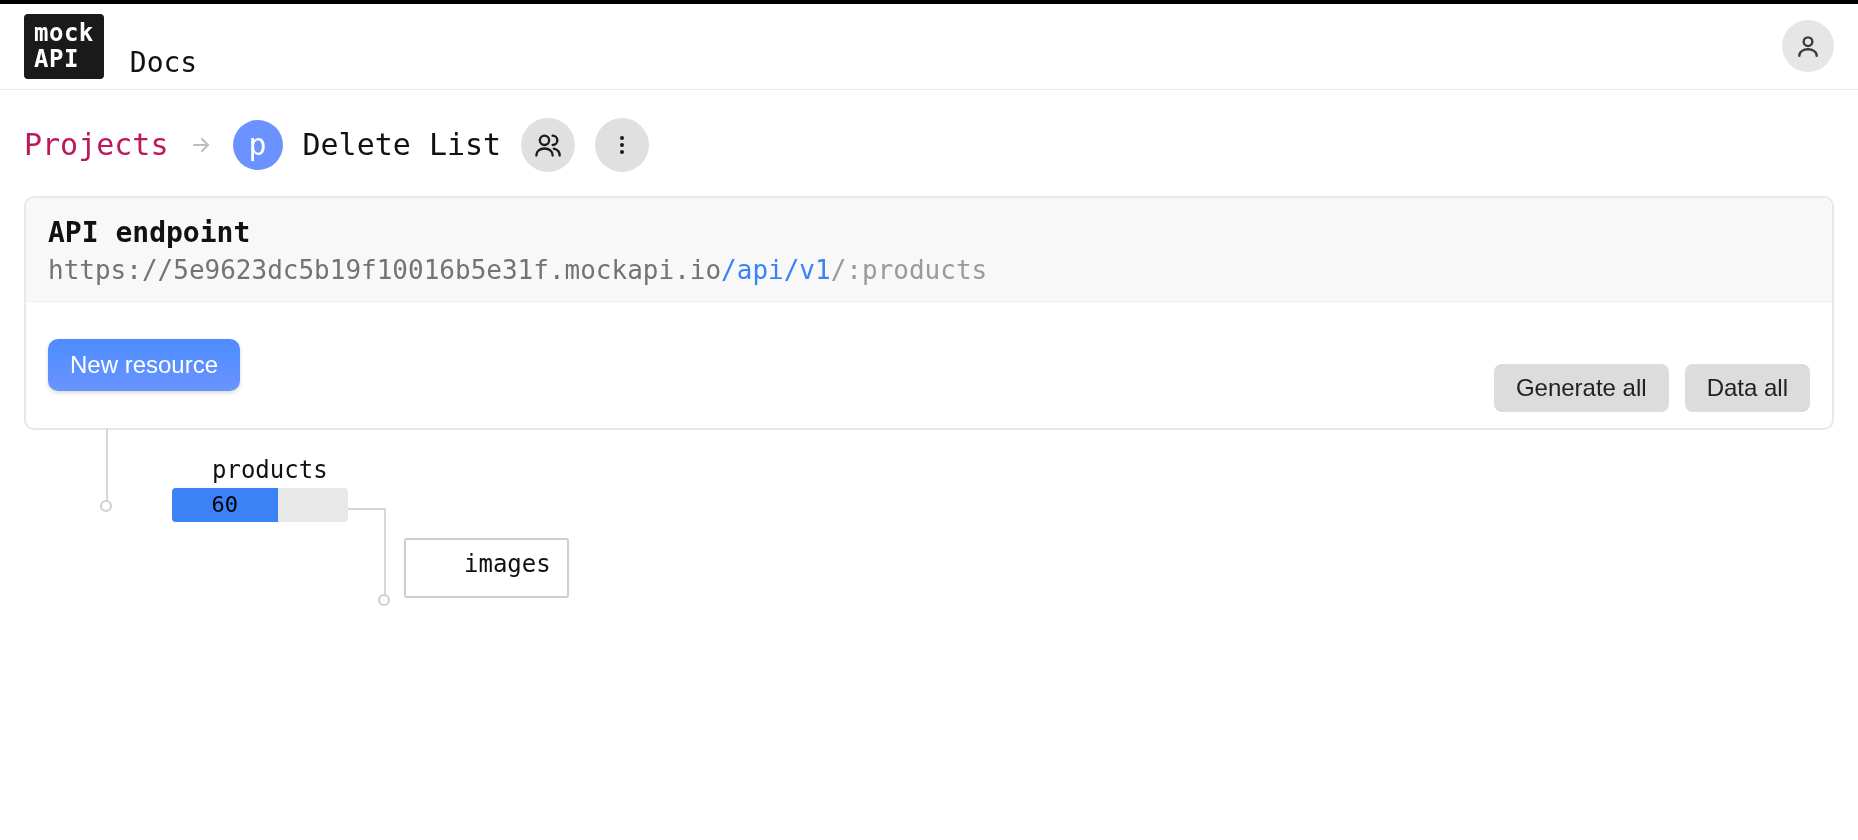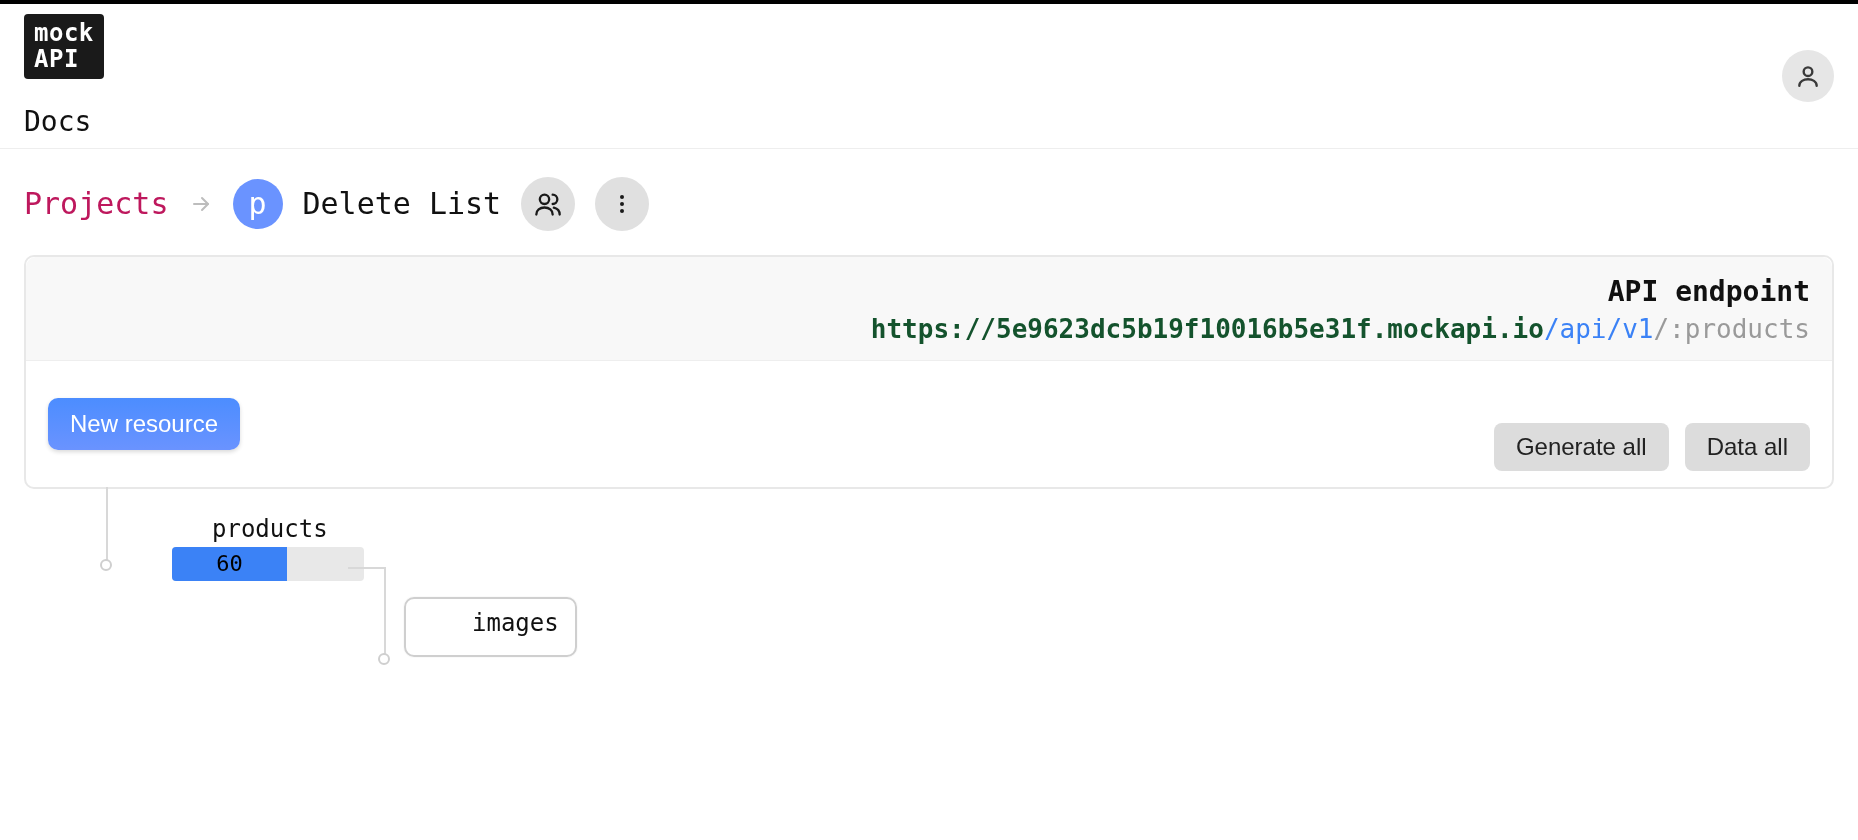--- a/index.html
+++ b/index.html
@@ -12,23 +12,22 @@
   }
   .header {
     display: flex;
     align-items: center;
     justify-content: space-between;
     padding: 10px 24px;
     border-bottom: 1px solid #eee;
   }
   .header-left {
     display: flex;
-    align-items: flex-start;
+    align-items: flex-end;
     gap: 26px;
-    flex-direction: column;
   }
   .logo {
     background: #1a1a1a;
     color: #fff;
     font-weight: 600;
     font-size: 24px;
     line-height: 1.1;
     padding: 6px 10px;
     border-radius: 4px;
     text-align: left;
@@ -94,35 +93,34 @@
     padding: 0 24px;
   }
   .panel {
     border: 2px solid #e8e8e8;
     border-radius: 10px;
     overflow: visible;
     position: relative;
   }
   .panel-head {
     background: #f8f8f8;
-    padding: 18px 22px 16px 22px;
+    padding: 18px 12px 16px 22px;
     border-bottom: 1px solid #eee;
     border-radius: 10px 10px 0 0;
-    text-align: right;
   }
   .panel-title {
     font-size: 28px;
     font-weight: 700;
     margin-bottom: 6px;
   }
   .endpoint-url {
     font-size: 26px;
     color: #6b6b6b;
   }
-  .endpoint-url .prefix { color:#14532d;font-weight:bold; }
+  .endpoint-url .prefix { color:#737373; }
   .endpoint-url .accent { color:#3b82f6; }
   .endpoint-url .suffix { color:#9a9a9a; }
   .panel-body {
     display: flex;
     align-items: center;
     justify-content: space-between;
     padding: 16px 22px 16px 22px;
   }
   .btn-primary {
     background: linear-gradient(#4c8dff,#6a93ff);
@@ -181,21 +179,21 @@
     left: 98px;
     top: 28px;
   }
   .res-label {
     font-size: 24px;
     color: #111;
     margin-left: 40px;
     margin-bottom: 4px;
   }
   .slider-wrap {
-    width: 192px;
+    width: 176px;
     height: 34px;
     background: #e8e8e8;
     border-radius: 4px;
     position: relative;
   }
   .slider-fill {
     height: 100%;
     background: #3b82f6;
     border-radius: 4px 0 0 4px;
     display: flex;
@@ -219,22 +217,22 @@
     width: 2px;
     height: 92px;
     background:#d8d8d8;
   }
   .node2-dot { left:304px; top:166px; }
   .node2 {
     position:absolute;
     left: 330px;
     top: 110px;
     border: 2px solid #cfcfcf;
-    border-radius: 10px;
-    padding: 10px 16px 14px 16px;
+    border-radius: 3px;
+    padding: 10px 16px 14px 8px;
     display:flex;
     flex-direction:column;
     box-shadow: 0 0 0 1px rgba(0,0,0,0.02);
   }
   .node2-row {
     display:flex;
     align-items:center;
     gap: 14px;
   }
   svg { display:block; }

